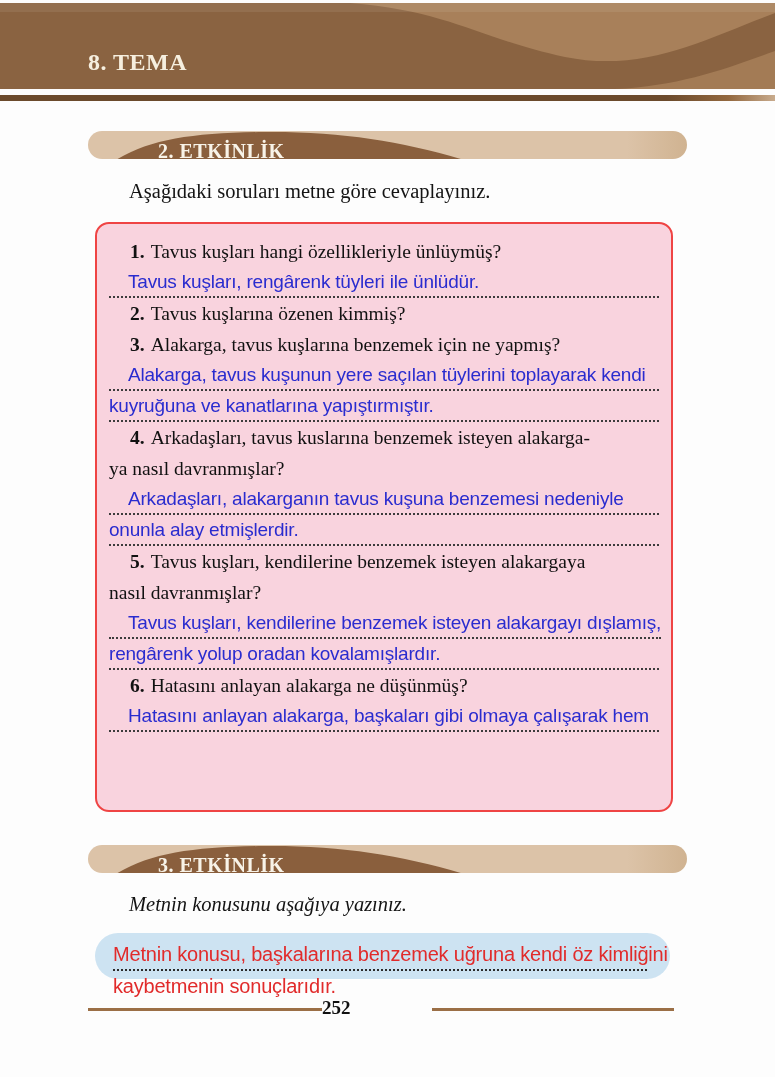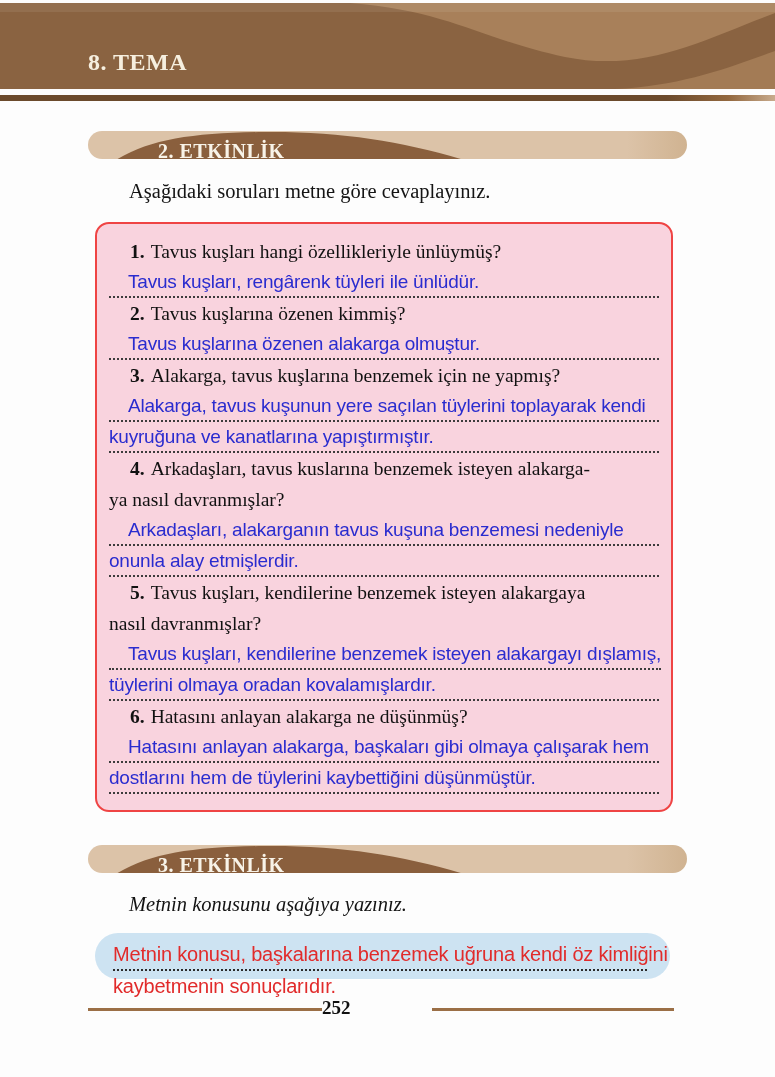--- a/index.html
+++ b/index.html
@@ -104,47 +104,45 @@
 
   <div class="pink-box">
 
     <div>
       <div class="q-line q-first"><span class="q-num">1.</span><span>Tavus kuşları hangi özellikleriyle ünlüymüş?</span></div>
       <div class="a-line a-first">Tavus kuşları, rengârenk tüyleri ile ünlüdür.</div>
     </div>
 
     <div>
       <div class="q-line q-first"><span class="q-num">2.</span><span>Tavus kuşlarına özenen kimmiş?</span></div>
-      <div class="a-line a-first">Tavus kuşlarına özenen alakarga olmuştur.</div>
     </div>
 
     <div>
       <div class="q-line q-first"><span class="q-num">3.</span><span>Alakarga, tavus kuşlarına benzemek için ne yapmış?</span></div>
       <div class="a-line a-first">Alakarga, tavus kuşunun yere saçılan tüylerini toplayarak kendi</div>
       <div class="a-line">kuyruğuna ve kanatlarına yapıştırmıştır.</div>
     </div>
 
     <div>
       <div class="q-line q-first"><span class="q-num">4.</span><span>Arkadaşları, tavus kuslarına benzemek isteyen alakarga-</span></div>
       <div class="q-line">ya nasıl davranmışlar?</div>
       <div class="a-line a-first">Arkadaşları, alakarganın tavus kuşuna benzemesi nedeniyle</div>
       <div class="a-line">onunla alay etmişlerdir.</div>
     </div>
 
     <div>
       <div class="q-line q-first"><span class="q-num">5.</span><span>Tavus kuşları, kendilerine benzemek isteyen alakargaya</span></div>
       <div class="q-line">nasıl davranmışlar?</div>
       <div class="a-line a-first">Tavus kuşları, kendilerine benzemek isteyen alakargayı dışlamış,</div>
-      <div class="a-line">tüylerini olmaya oradan kovalamışlardır.</div>
+      <div class="a-line">rengârenk yolup oradan kovalamışlardır.</div>
     </div>
 
     <div>
       <div class="q-line q-first"><span class="q-num">6.</span><span>Hatasını anlayan alakarga ne düşünmüş?</span></div>
       <div class="a-line a-first">Hatasını anlayan alakarga, başkaları gibi olmaya çalışarak hem</div>
-      <div class="a-line">dostlarını hem de tüylerini kaybettiğini düşünmüştür.</div>
     </div>
 
   </div>
 
   <div class="activity-bar" id="bar-3">
     <svg viewBox="0 0 599 40" preserveAspectRatio="none">
       <path d="M 12,40 C 50,10 95,2 175,1 C 265,0 335,14 410,40 Z" fill="#8a5f3d"></path>
     </svg>
     <div class="activity-label">3. ETKİNLİK</div>
   </div>

